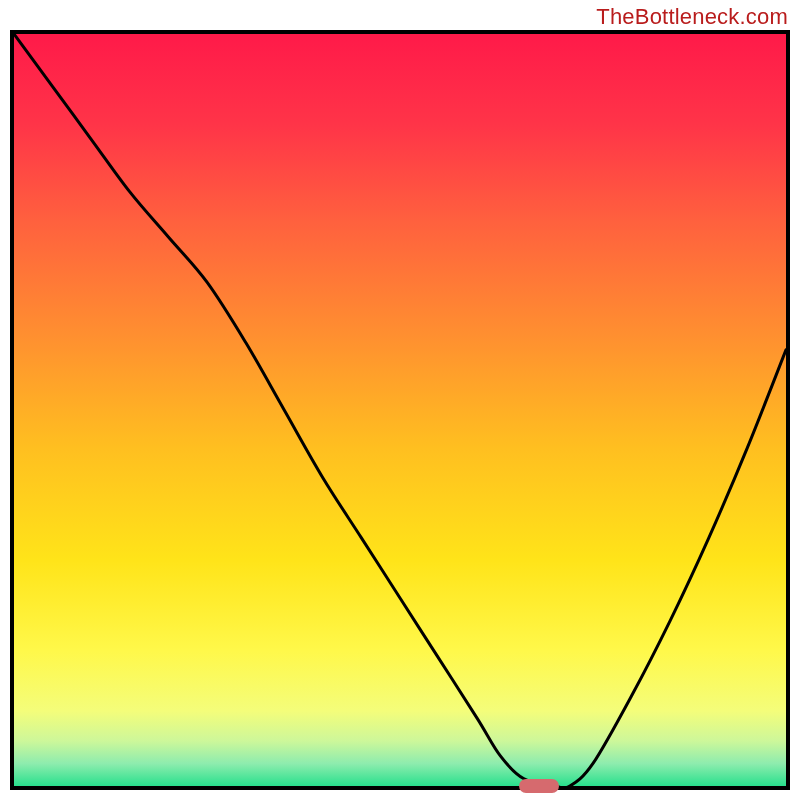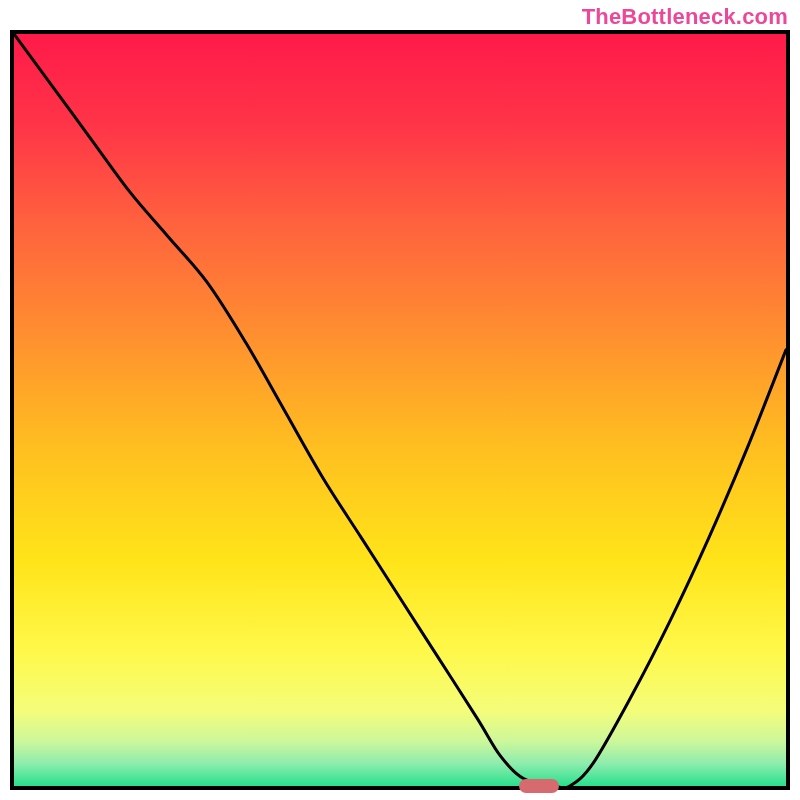--- a/index.html
+++ b/index.html
@@ -18,22 +18,22 @@
     height: 760px;
     border: 4px solid #000000;
     box-sizing: border-box;
   }
   .watermark {
     position: absolute;
     top: 4px;
     right: 12px;
     font-family: Arial, Helvetica, sans-serif;
     font-size: 22px;
-    font-weight: 700;
-    color: #ec4899;
+    font-weight: 400;
+    color: #b91c1c;
     letter-spacing: 0.2px;
   }
   .gradient {
     position: absolute;
     inset: 0;
   }
   .curve {
     position: absolute;
     inset: 0;
   }

